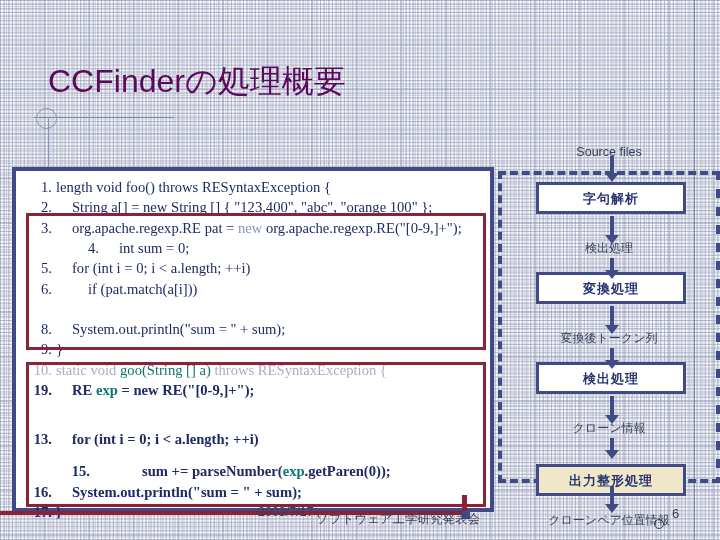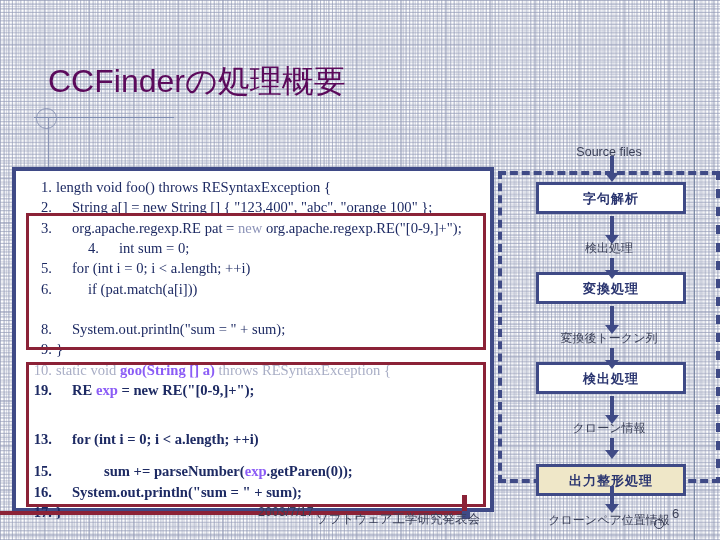--- a/index.html
+++ b/index.html
@@ -66,21 +66,21 @@
   }
   .cl{
     position:absolute;left:10px;white-space:nowrap;height:20.3px;line-height:20.3px;
   }
   .num{display:inline-block;width:26px;text-align:right;margin-right:4px;}
   .num.b{font-weight:bold;}
   .ind1{padding-left:16px;}
   .ind2{padding-left:32px;}
   .ind3{padding-left:48px;}
   .dim{color:#8c93b8;}
-  .hl{color:#8b5cf6;font-weight:bold;}
+  .hl{color:#0f766e;}
   .faded{color:#a9aec6;}
 
   
   .redbox{
     position:absolute;border:3px solid #8b2237;box-sizing:border-box;
     pointer-events:none;
   }
   #redbox-a{left:26px;top:213px;width:460px;height:137px;}
   #redbox-b{left:26px;top:362px;width:460px;height:145px;}
 
@@ -161,21 +161,21 @@
       <div class="cl" style="top: 26.3px;"><span class="num">2.</span><span class="ind1"><span>String a[] = new String [] { "123,400", "abc", "orange 100" };</span></span></div>
       <div class="cl" style="top: 46.6px;"><span class="num">3.</span><span class="ind1"><span>org.apache.regexp.RE pat = </span><span class="dim">new</span><span> org.apache.regexp.RE("[0-9,]+");</span></span></div>
       <div class="cl" style="top: 66.9px; padding-left: 47px;"><span class="num">4.</span><span class="ind1"><span>int sum = 0;</span></span></div>
       <div class="cl" style="top: 87.2px;"><span class="num">5.</span><span class="ind1"><span>for (int i = 0; i &lt; a.length; ++i)</span></span></div>
       <div class="cl" style="top: 107.5px;"><span class="num">6.</span><span class="ind2"><span>if (pat.match(a[i]))</span></span></div>
       <div class="cl" style="top: 148.1px;"><span class="num">8.</span><span class="ind1"><span>System.out.println("sum = " + sum);</span></span></div>
       <div class="cl" style="top: 168.4px;"><span class="num">9.</span><span><span>}</span></span></div>
       <div class="cl" style="top: 188.7px;"><span class="num faded">10.</span><span><span class="faded">static void </span><span class="hl">goo(String [] a)</span><span class="faded"> throws RESyntaxException {</span></span></div>
       <div class="cl" style="top: 209px;"><span class="num b">19.</span><span class="ind1" style="font-weight: bold;"><span>RE </span><span class="hl">exp</span><span> = new RE("[0-9,]+");</span></span></div>
       <div class="cl" style="top: 249.6px; margin-top: 8px;"><span class="num b">13.</span><span class="ind1" style="font-weight: bold;"><span>for (int i = 0; i &lt; a.length; ++i)</span></span></div>
-      <div class="cl" style="top: 290.2px;"><span class="num b">15.</span><span class="ind3" style="font-weight: bold;"><span>sum += parseNumber(</span><span class="hl">exp</span><span>.getParen(0));</span></span></div>
+      <div class="cl" style="top: 290.2px; padding-left: 38px;"><span class="num b">15.</span><span class="ind3" style="font-weight: bold;"><span>sum += parseNumber(</span><span class="hl">exp</span><span>.getParen(0));</span></span></div>
       <div class="cl" style="top: 310.5px;"><span class="num b">16.</span><span class="ind1" style="font-weight: bold;"><span>System.out.println("sum = " + sum);</span></span></div>
       <div class="cl" style="top: 330.8px;"><span class="num b">17.</span><span style="font-weight: bold;"><span>}</span></span></div>
     </div>
 </div>
 <div class="redbox" id="redbox-a"></div>
 <div class="redbox" id="redbox-b"></div>
 
 <div id="src-label">Source files</div>
 <div id="dashed"></div>
 <div id="dashed-right"></div>

